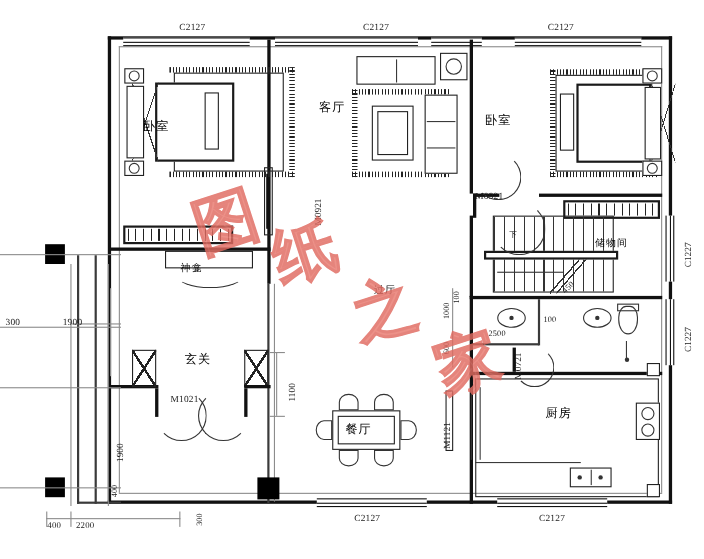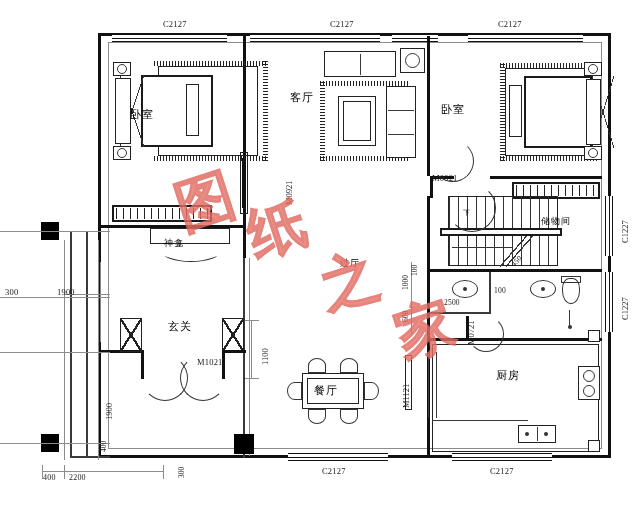--- a/index.html
+++ b/index.html
@@ -270,21 +270,21 @@
   <div class="dim" style="left:330px;top:19px;">C2127</div>
   <div class="dim" style="left:498px;top:19px;">C2127</div>
   <div class="dim" style="left:322px;top:466px;">C2127</div>
   <div class="dim" style="left:490px;top:466px;">C2127</div>
   <div class="dimv" style="left:620px;top:243px;">C1227</div>
   <div class="dimv" style="left:620px;top:320px;">C1227</div>
 
   <div class="dimv" style="left:284px;top:205px;">M0921</div>
   <div class="dim" style="left:432px;top:173px;">M0921</div>
   <div class="dimv" style="left:466px;top:345px;">M0721</div>
-  <div class="dim" style="left:155px;top:357px;margin-left:42px;">M1021</div>
+  <div class="dim" style="left:155px;top:357px;">M1021</div>
   <div class="dimv" style="left:401px;top:408px;">M1121</div>
 
   <div class="dim" style="left:5px;top:287px;">300</div>
   <div class="dim" style="left:57px;top:287px;">1900</div>
   <div class="dimv" style="left:104px;top:420px;">1900</div>
   <div class="dimv" style="left:99px;top:452px;font-size:7.5px;">400</div>
   <div class="dim" style="left:43px;top:473px;font-size:8px;">400</div>
   <div class="dim" style="left:69px;top:473px;font-size:8px;">2200</div>
   <div class="dimv" style="left:177px;top:478px;font-size:7.5px;">300</div>
   <div class="dimv" style="left:260px;top:365px;">1100</div>

